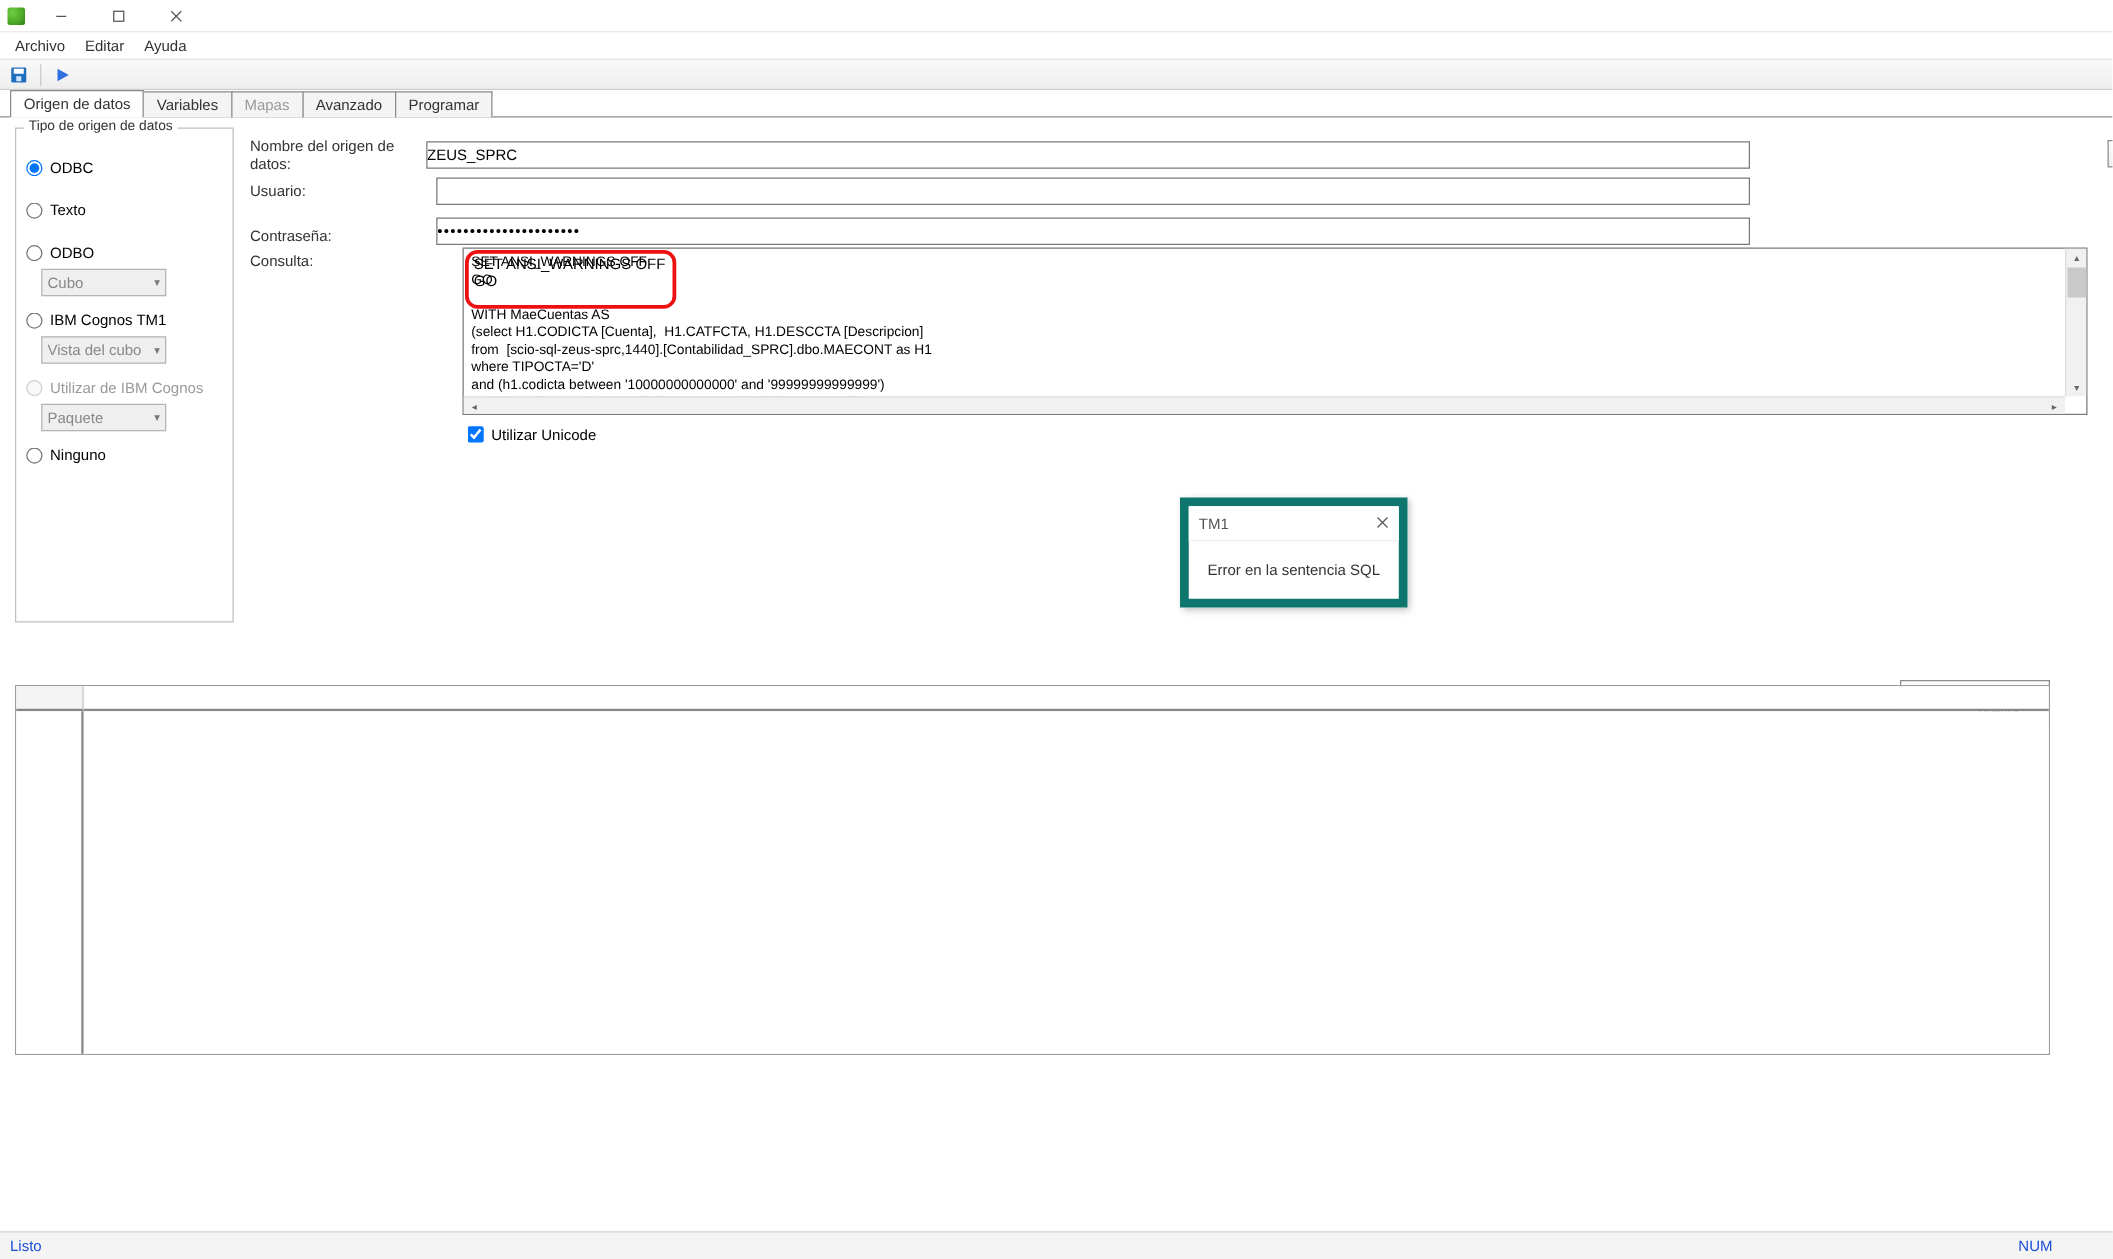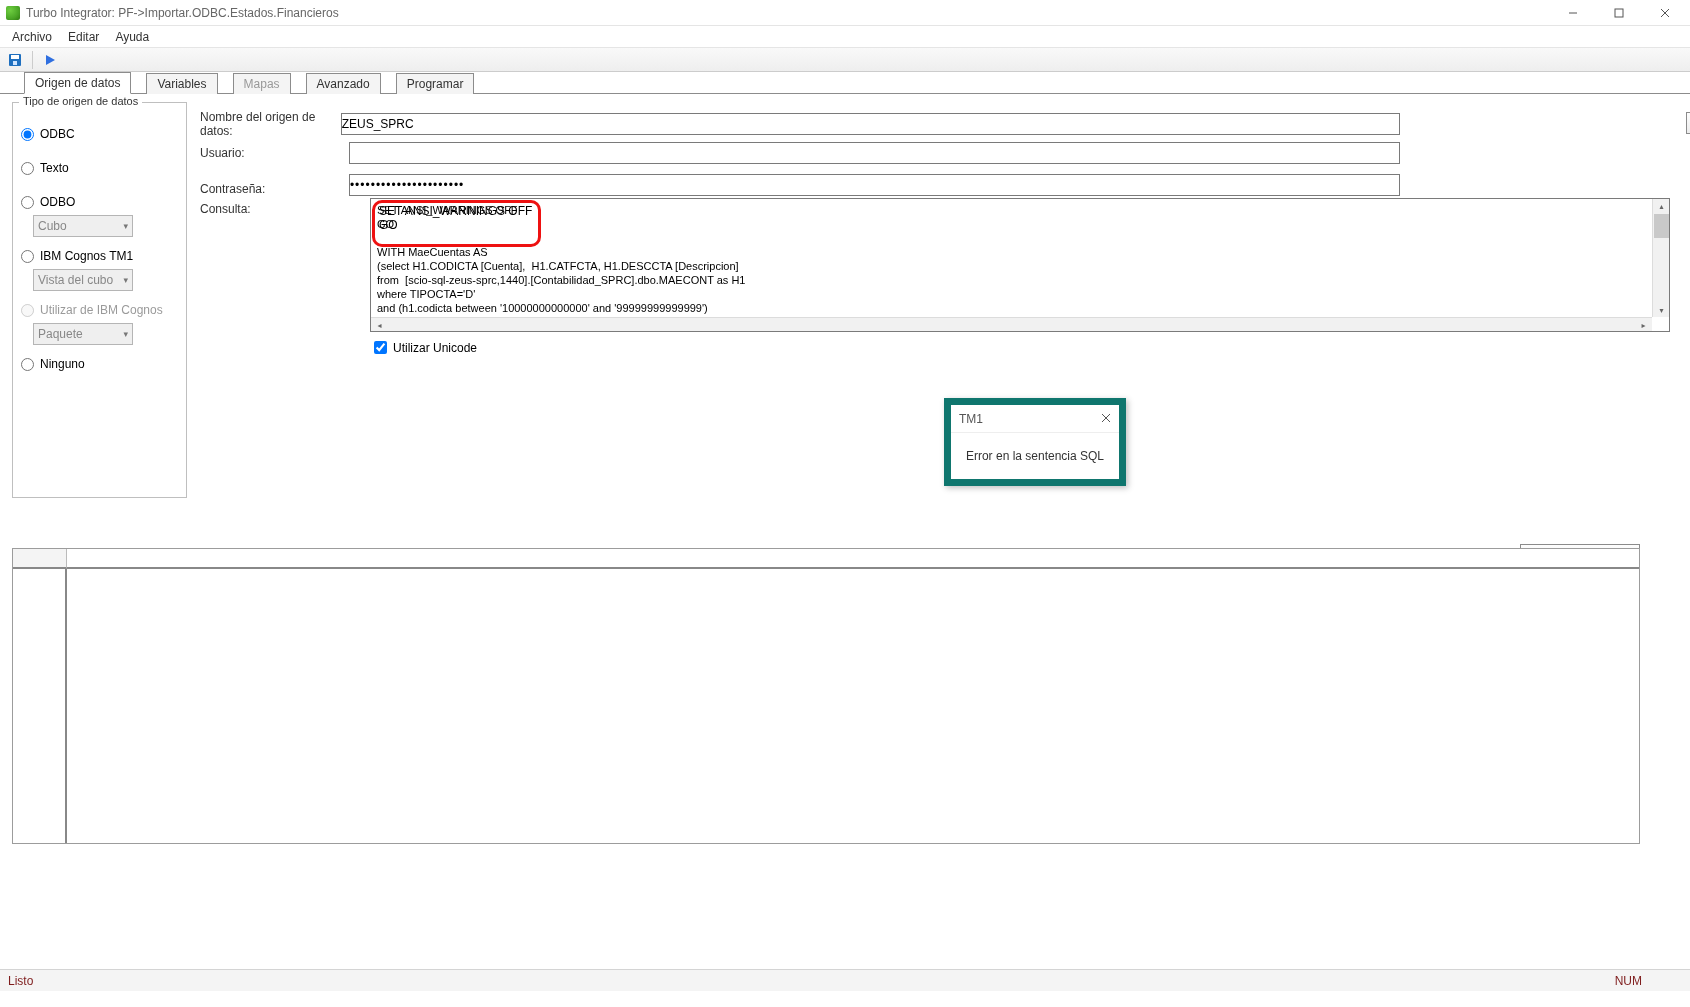--- a/index.html
+++ b/index.html
@@ -83,21 +83,20 @@
   }
   .tab {
     padding: 3px 10px;
     border: 1px solid #8c8c8c;
     border-bottom: none;
     background: #f4f4f4;
     margin-right: -1px;
     color: #333;
     position: relative;
     top: 1px;
-    margin-left: 16px;
   }
   .tab.active {
     background: #fff;
     border-bottom: 1px solid #fff;
     z-index: 2;
   }
   .tab.disabled { color: #999; }
 
   .content-area {
     position: relative;
@@ -239,28 +238,28 @@
     display: flex;
   }
   .grid-corner { width: 54px; background:#f4f4f4; border-right:1px solid #bbb; border-bottom:2px solid #888; }
   .grid-top { flex:1; background:#fff; border-bottom:2px solid #888; }
   .grid-body { position:absolute; top:20px; bottom:0; left:0; right:0; display:flex;}
   .grid-left { width:54px; background:#fff; border-right:2px solid #888; }
   .grid-main { flex:1; background:#fff; }
 
   .statusbar {
     position: fixed;
-    left: 0; right: 0; bottom: 16px;
+    left: 0; right: 0; bottom: 0;
     height: 22px;
     background: #f4f4f4;
     border-top: 1px solid #d4d4d4;
     display: flex;
     align-items: center;
     padding: 0 8px;
-    color: #7f1d1d;
+    color: #1d4ed8;
   }
   .status-right { margin-left: auto; margin-right: 40px;}
 
   
   .dialog {
     position: absolute;
     left: 944px; top: 398px;
     width: 182px;
     background: #fff;
     border: 7px solid #0f766e;
@@ -291,21 +290,20 @@
   .save-icon svg rect.body { fill:#1e6fbf; }
   .save-icon svg rect.lab { fill:#fff; }
   .play-icon svg polygon { fill:#2f6fe0; }
 
 </style>
 </head>
 <body>
 
 <div class="titlebar">
   <span class="app-icon"></span>
-  <span class="title">Turbo Integrator:  PF-&gt;Importar.ODBC.Estados.Financieros</span>
   <div class="win-controls">
     <div class="win-btn">
       <svg viewBox="0 0 10 10">
           <line x1="1" y1="5" x2="9" y2="5"></line>
         </svg>
     </div>
     <div class="win-btn">
       <svg viewBox="0 0 10 10">
           <rect x="1" y="1" width="8" height="8"></rect>
         </svg>

